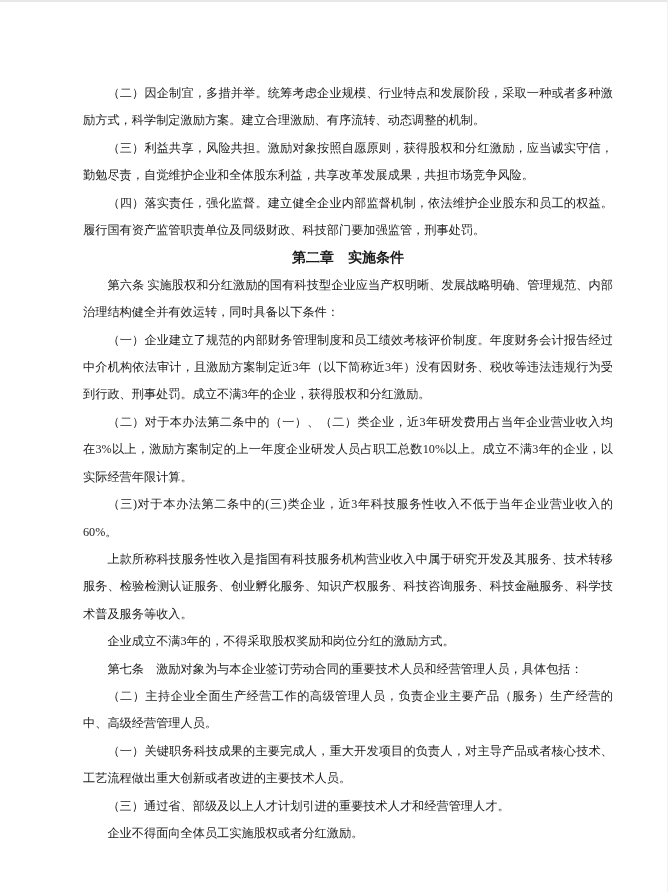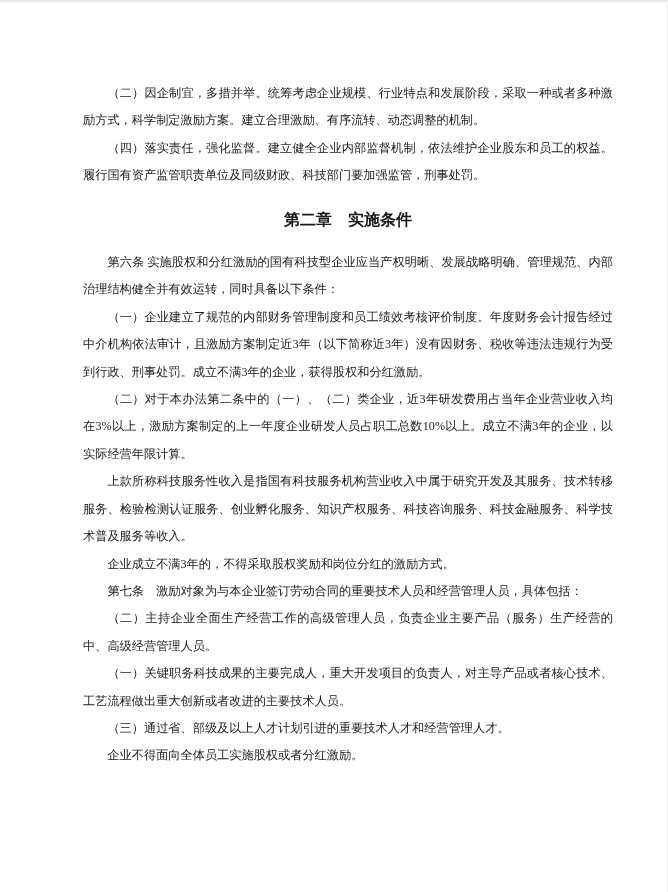--- a/index.html
+++ b/index.html
@@ -44,41 +44,43 @@
     color: #1a1a1a;
     text-align: justify;
     text-justify: inter-character;
   }
   .para {
     margin: 0;
     padding: 0;
     text-indent: 2em;
   }
   .chapter-heading {
-    margin: 16px;
+    margin: 0;
     padding: 0;
     text-indent: 0;
     text-align: center;
     font-weight: bold;
-    font-size: 16px;
+    font-size: 14px;
   }
 </style>
 </head>
 <body style="background: rgb(255, 255, 255);">
 
 <div class="page">
   <div class="page-top-edge" style="background: rgb(231, 231, 231);"></div>
   <div class="page-right-edge"></div>
   <div class="content" id="document-content" style="color: rgb(26, 26, 26);">
       <p class="para">（二）因企制宜，多措并举。统筹考虑企业规模、行业特点和发展阶段，采取一种或者多种激励方式，科学制定激励方案。建立合理激励、有序流转、动态调整的机制。</p>
+      <p class="para">（三）利益共享，风险共担。激励对象按照自愿原则，获得股权和分红激励，应当诚实守信，勤勉尽责，自觉维护企业和全体股东利益，共享改革发展成果，共担市场竞争风险。</p>
       <p class="para">（四）落实责任，强化监督。建立健全企业内部监督机制，依法维护企业股东和员工的权益。履行国有资产监管职责单位及同级财政、科技部门要加强监管，刑事处罚。</p>
       <p class="chapter-heading">第二章　实施条件</p>
       <p class="para">第六条 实施股权和分红激励的国有科技型企业应当产权明晰、发展战略明确、管理规范、内部治理结构健全并有效运转，同时具备以下条件：</p>
       <p class="para">（一）企业建立了规范的内部财务管理制度和员工绩效考核评价制度。年度财务会计报告经过中介机构依法审计，且激励方案制定近3年（以下简称近3年）没有因财务、税收等违法违规行为受到行政、刑事处罚。成立不满3年的企业，获得股权和分红激励。</p>
       <p class="para">（二）对于本办法第二条中的（一）、（二）类企业，近3年研发费用占当年企业营业收入均在3%以上，激励方案制定的上一年度企业研发人员占职工总数10%以上。成立不满3年的企业，以实际经营年限计算。</p>
+      <p class="para">（三)对于本办法第二条中的(三)类企业，近3年科技服务性收入不低于当年企业营业收入的60%。</p>
       <p class="para">上款所称科技服务性收入是指国有科技服务机构营业收入中属于研究开发及其服务、技术转移服务、检验检测认证服务、创业孵化服务、知识产权服务、科技咨询服务、科技金融服务、科学技术普及服务等收入。</p>
       <p class="para">企业成立不满3年的，不得采取股权奖励和岗位分红的激励方式。</p>
       <p class="para">第七条　激励对象为与本企业签订劳动合同的重要技术人员和经营管理人员，具体包括：</p>
       <p class="para">（二）主持企业全面生产经营工作的高级管理人员，负责企业主要产品（服务）生产经营的中、高级经营管理人员。</p>
       <p class="para">（一）关键职务科技成果的主要完成人，重大开发项目的负责人，对主导产品或者核心技术、工艺流程做出重大创新或者改进的主要技术人员。</p>
       <p class="para">（三）通过省、部级及以上人才计划引进的重要技术人才和经营管理人才。</p>
       <p class="para">企业不得面向全体员工实施股权或者分红激励。</p>
     </div>
 </div>
 

